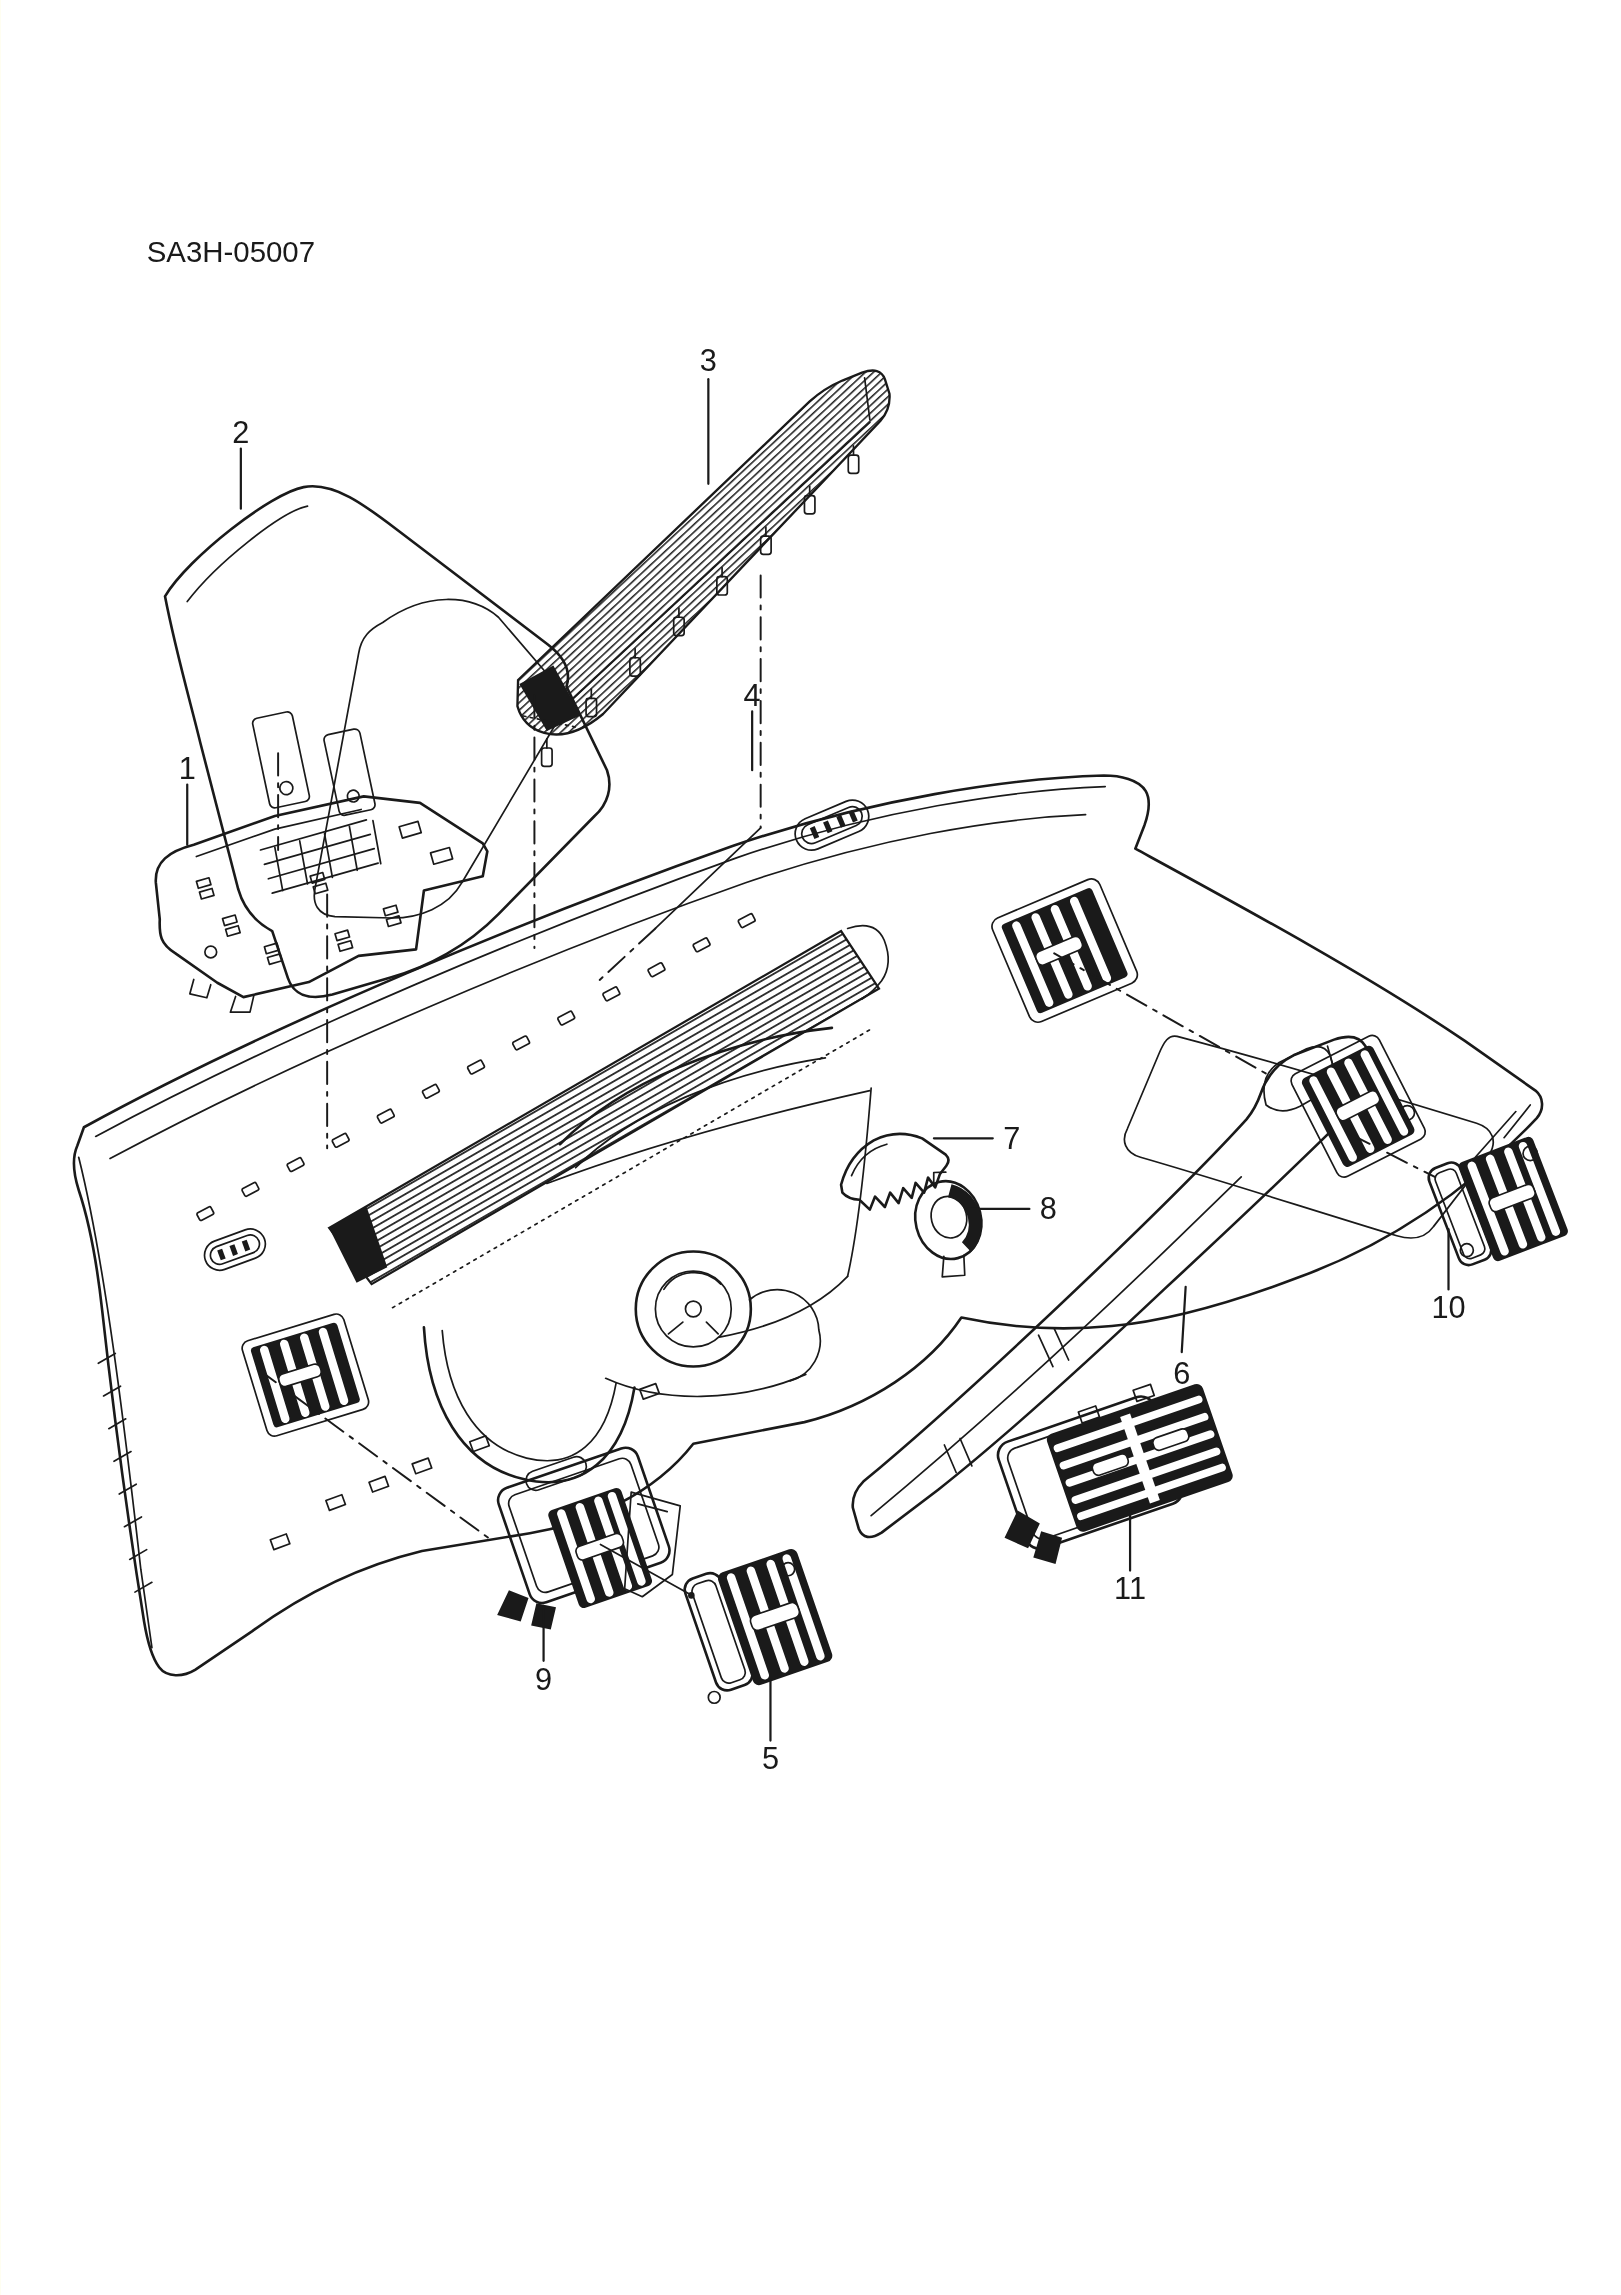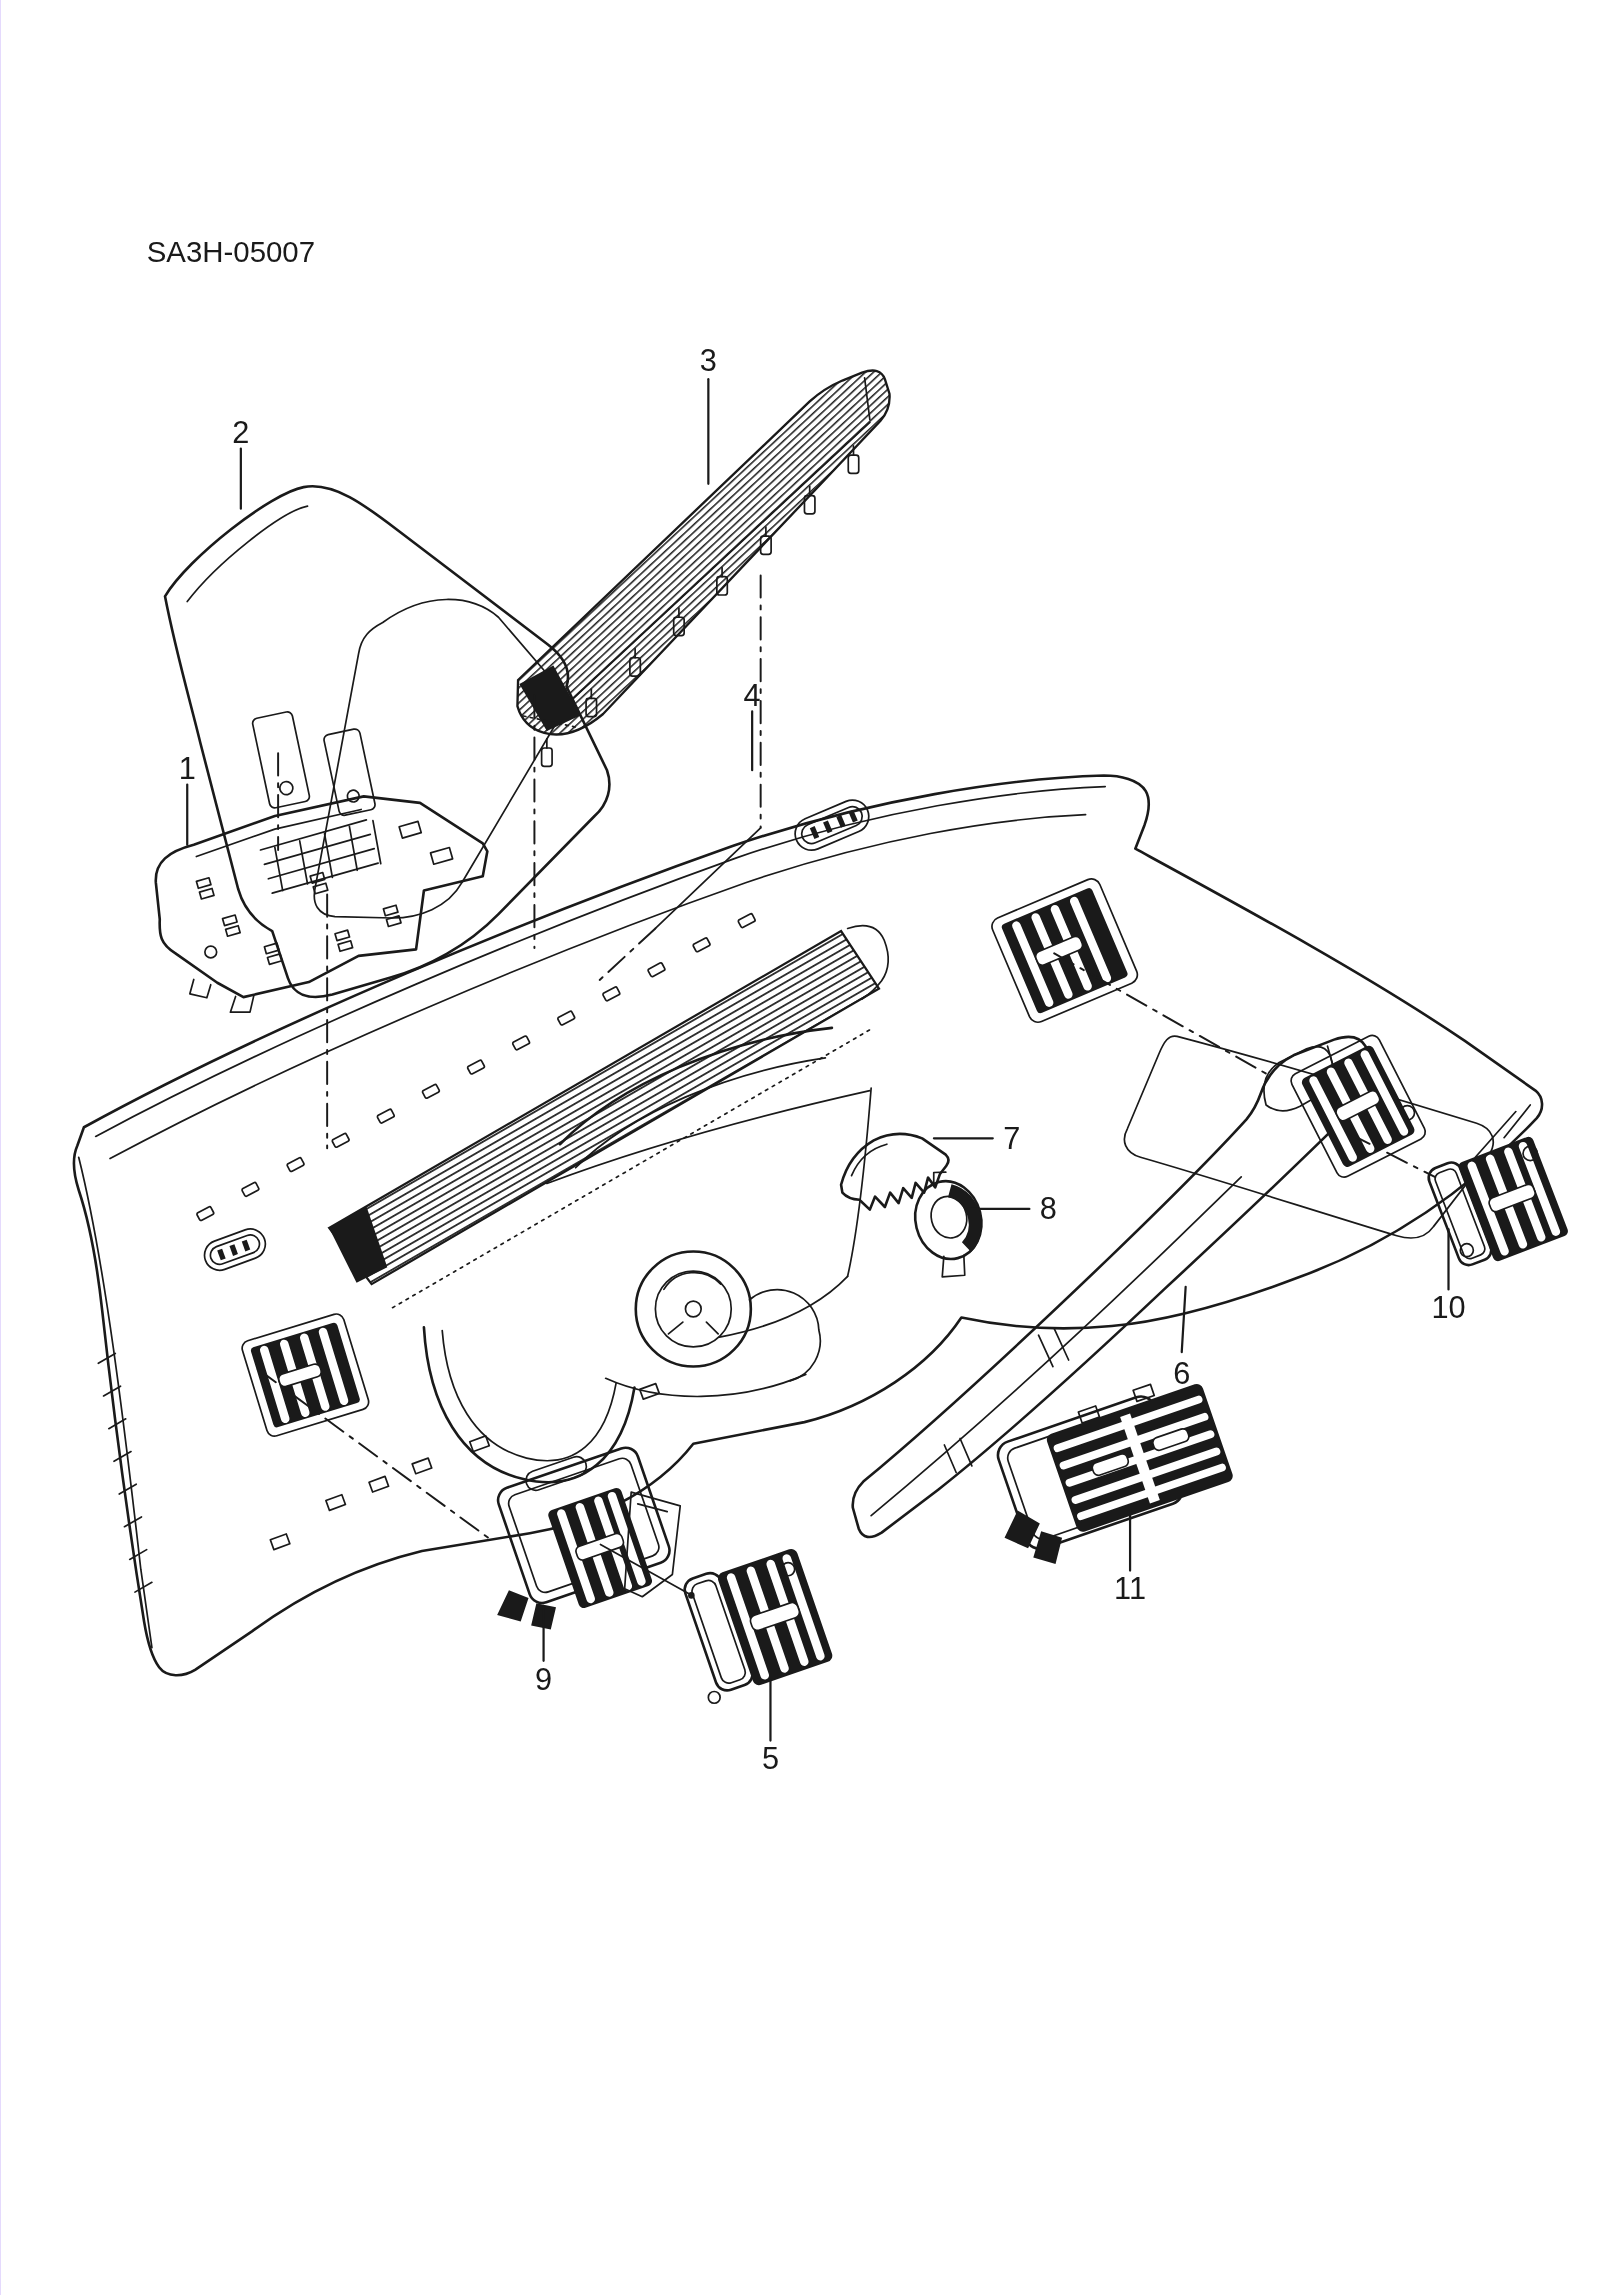--- a/index.html
+++ b/index.html
@@ -1,16 +1,16 @@
 <!DOCTYPE html>
 <html style="font-size:10.5px"><head>
 <meta charset="utf-8">
 <style>
   html,body{margin:0;padding:0;background:#ffffff;}
-  .page{position:relative;width:1622px;height:2295px;background:#8b5cf6;overflow:hidden;
+  .page{position:relative;width:1622px;height:2295px;background:#fef9c3;overflow:hidden;
         font-family:"Liberation Sans",sans-serif;}
   svg{position:absolute;left:0;top:0;}
   .ln  {fill:none;stroke:#1a1a1a;stroke-width:4;stroke-linecap:round;stroke-linejoin:round;}
   .ln2 {fill:none;stroke:#1a1a1a;stroke-width:2.6;stroke-linecap:round;stroke-linejoin:round;}
   .dark{fill:#1a1a1a;stroke:none;}
   .stripe{fill:none;stroke:#ffffff;stroke-width:13;stroke-linecap:round;}
   .knob{fill:#ffffff;stroke:#1a1a1a;stroke-width:2.5;}
   .ctor{fill:none;stroke:#1a1a1a;stroke-width:3;stroke-dasharray:34 12 6 12;stroke-linecap:round;}
   .leader{fill:none;stroke:#1a1a1a;stroke-width:3.4;stroke-linecap:round;}
   .callout{font-family:"Liberation Sans",sans-serif;font-size:47px;fill:#1a1a1a;text-anchor:middle;}

